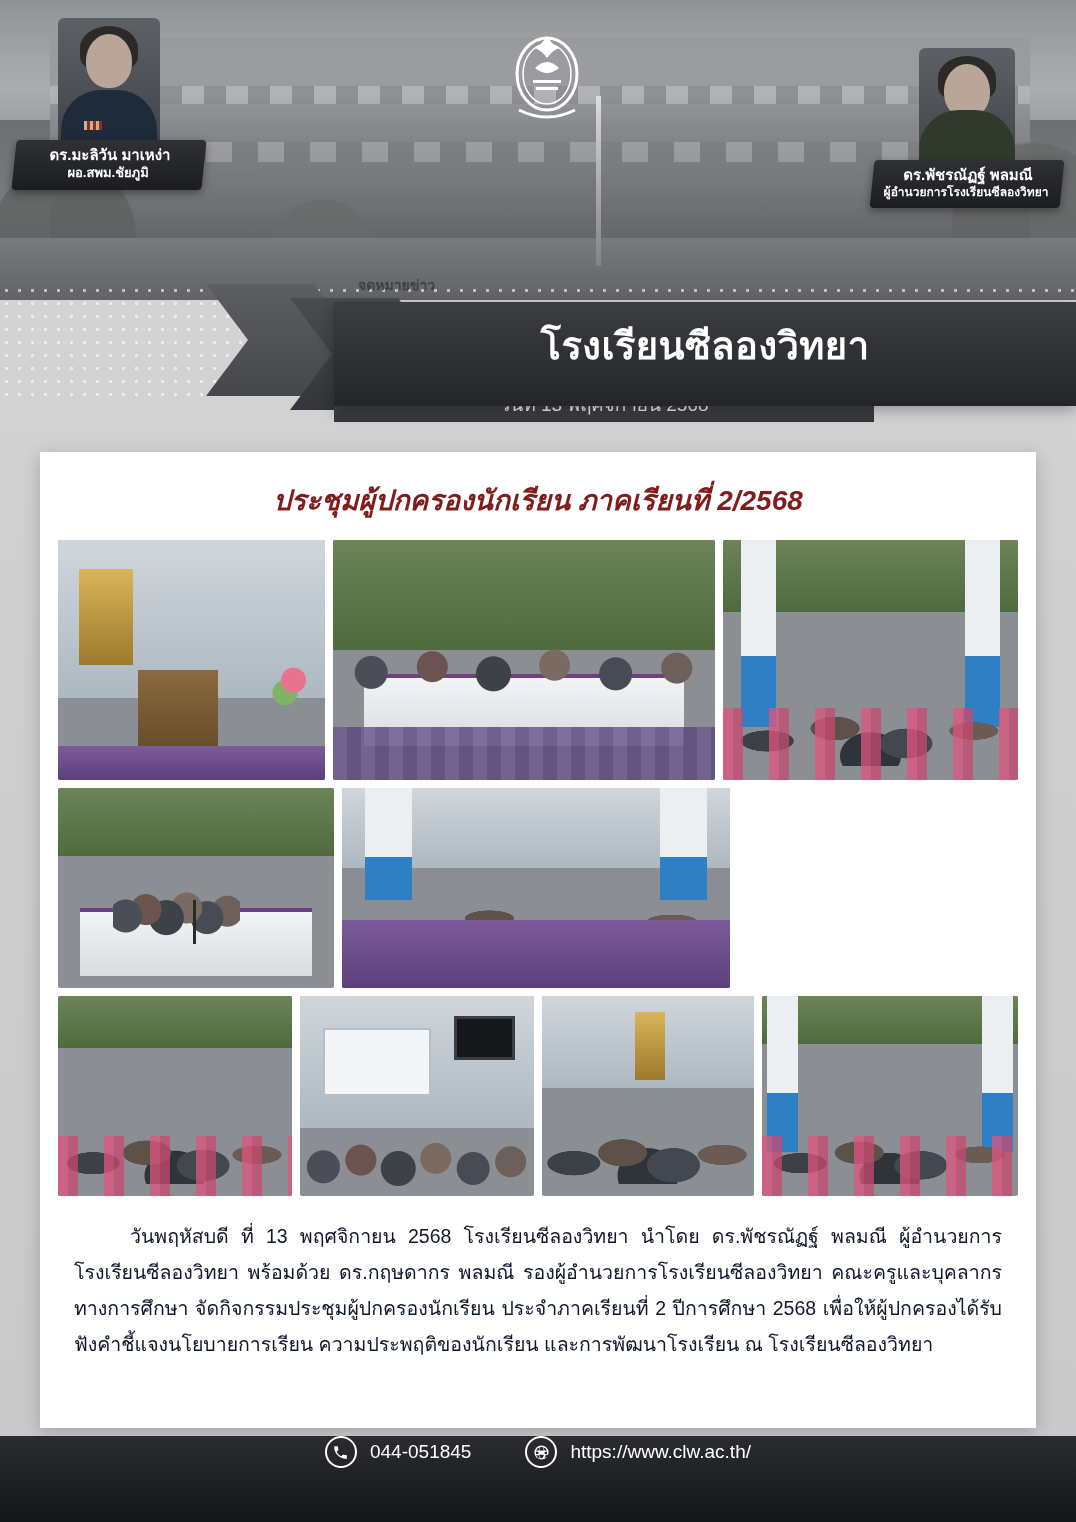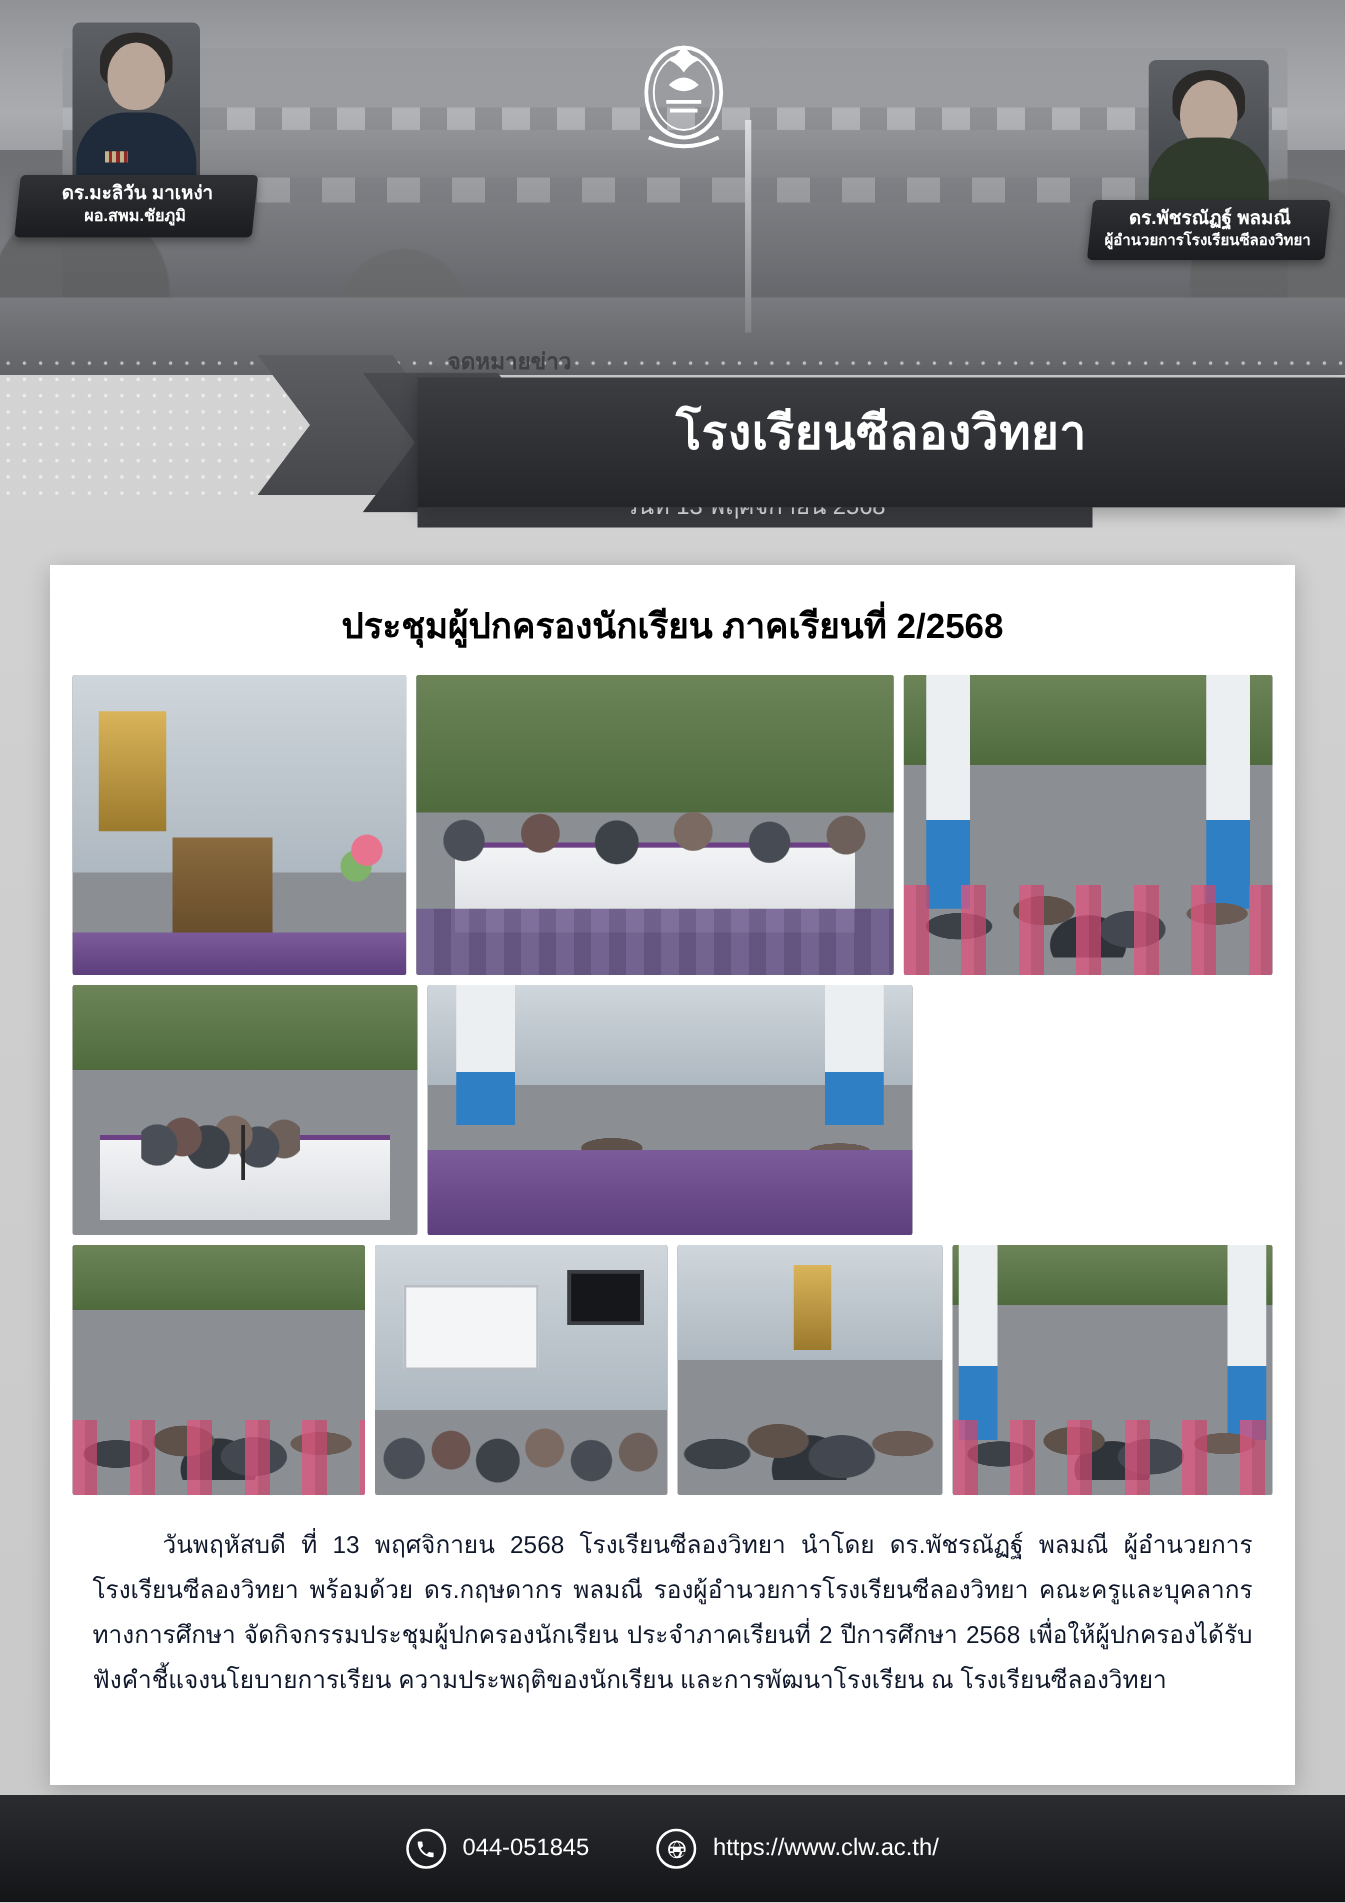--- a/index.html
+++ b/index.html
@@ -129,21 +129,21 @@
   
   .titleband { position:absolute; left:0; top:262px; width:1076px; height:160px; }
   .band-dots {
     position:absolute; left:0; top:22px; width:1076px; height:112px;
     background-image: radial-gradient(circle, rgba(255,255,255,.75) 1.4px, transparent 1.6px);
     background-size: 13px 13px;
     opacity:.8;
   }
   .newsletter-label {
     position:absolute; left:358px; top:12px;
-    font-size:18px; font-weight:700; color:#3f4145;text-align:right;
+    font-size:14px; font-weight:700; color:#3f4145;text-align:right;
   }
   .chev {
     position:absolute; background: linear-gradient(180deg,#5c5e62,#45474b);
   }
   .chev.c1 { left:206px; top:22px; width:150px; height:112px;
     clip-path: polygon(0 0, 72% 0, 100% 50%, 72% 100%, 0 100%, 28% 50%); }
   .chev.c2 { left:290px; top:36px; width:150px; height:112px;
     clip-path: polygon(0 0, 72% 0, 100% 50%, 72% 100%, 0 100%, 28% 50%);
     background: linear-gradient(180deg,#4a4c50,#33353a); }
   .title-bar {
@@ -164,21 +164,21 @@
   .date-strip .dt { color:#e8e8ea; font-size:19px; font-weight:400; }
 
   
   .card {
     position:absolute; left:40px; top:452px; width:996px; height:976px;
     background:#ffffff;
     box-shadow:0 4px 18px rgba(0,0,0,.2);
   }
   .card-title {
     text-align:center; padding:26px 10px 18px;
-    font-size:28px; font-weight:700; color:#000000;
+    font-size:28px; font-weight:700; color:#7f1d1d;font-style:italic;
   }
 
   
   .grid { padding: 0 18px; }
   .row { display:flex; gap:8px; margin-bottom:8px; }
   .ph {
     position:relative; overflow:hidden; border-radius:2px;
     background:#8b8f93;
   }
   .ph .pad {
@@ -269,21 +269,21 @@
     padding: 14px 34px 0 34px;
     color:#0f172a; font-size:19.5px; line-height:1.85;
     text-align:justify;
   }
   .body-text p { text-indent: 56px; }
 
   
   .footer {
     position:absolute; left:0; bottom:0; width:1076px; height:86px;
     background: linear-gradient(180deg,#2a2c30 0%,#141517 100%);
-    display:flex; align-items:center; justify-content:center; gap:54px;
+    display:flex; align-items:flex-start; justify-content:center; gap:54px;
   }
   .fitem { display:flex; align-items:center; gap:13px; color:#ffffff; font-size:19px; }
   .fitem .cicon {
     width:32px; height:32px; border-radius:50%;
     border:2px solid #ffffff;
     display:flex; align-items:center; justify-content:center;
   }
   .fitem .cicon svg { width:17px; height:17px; fill:#ffffff; }
   .fitem a, .fitem .txt { color:#fff; text-decoration:none; }
   .fitem .web { }

